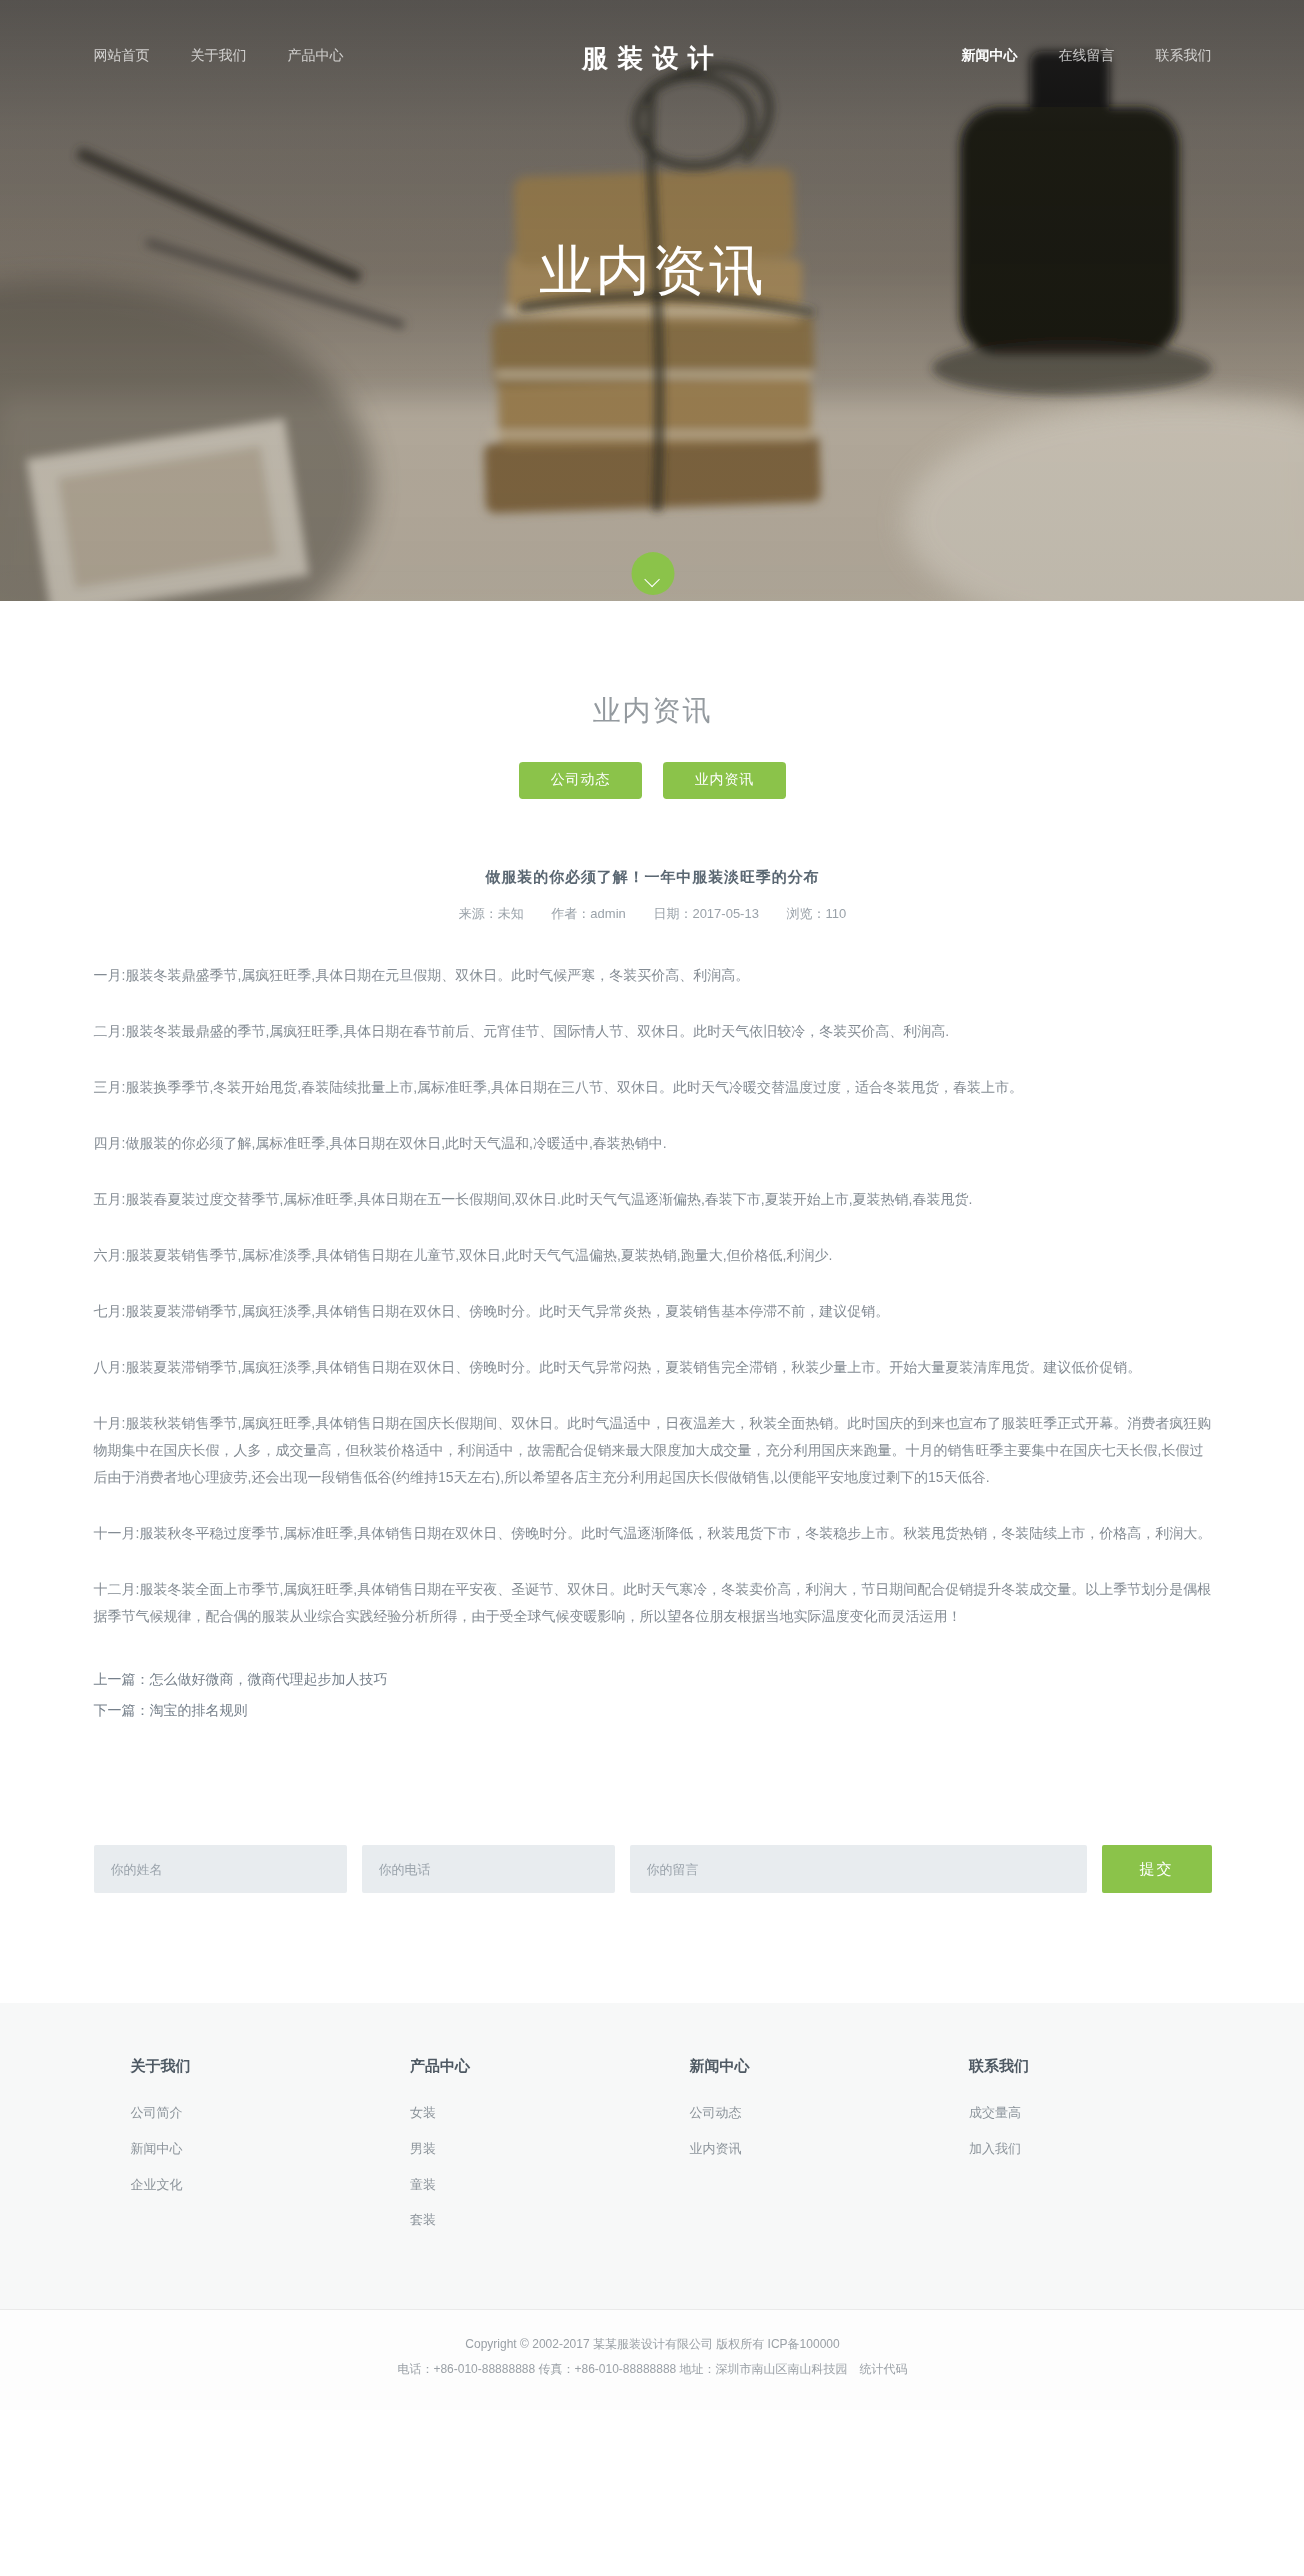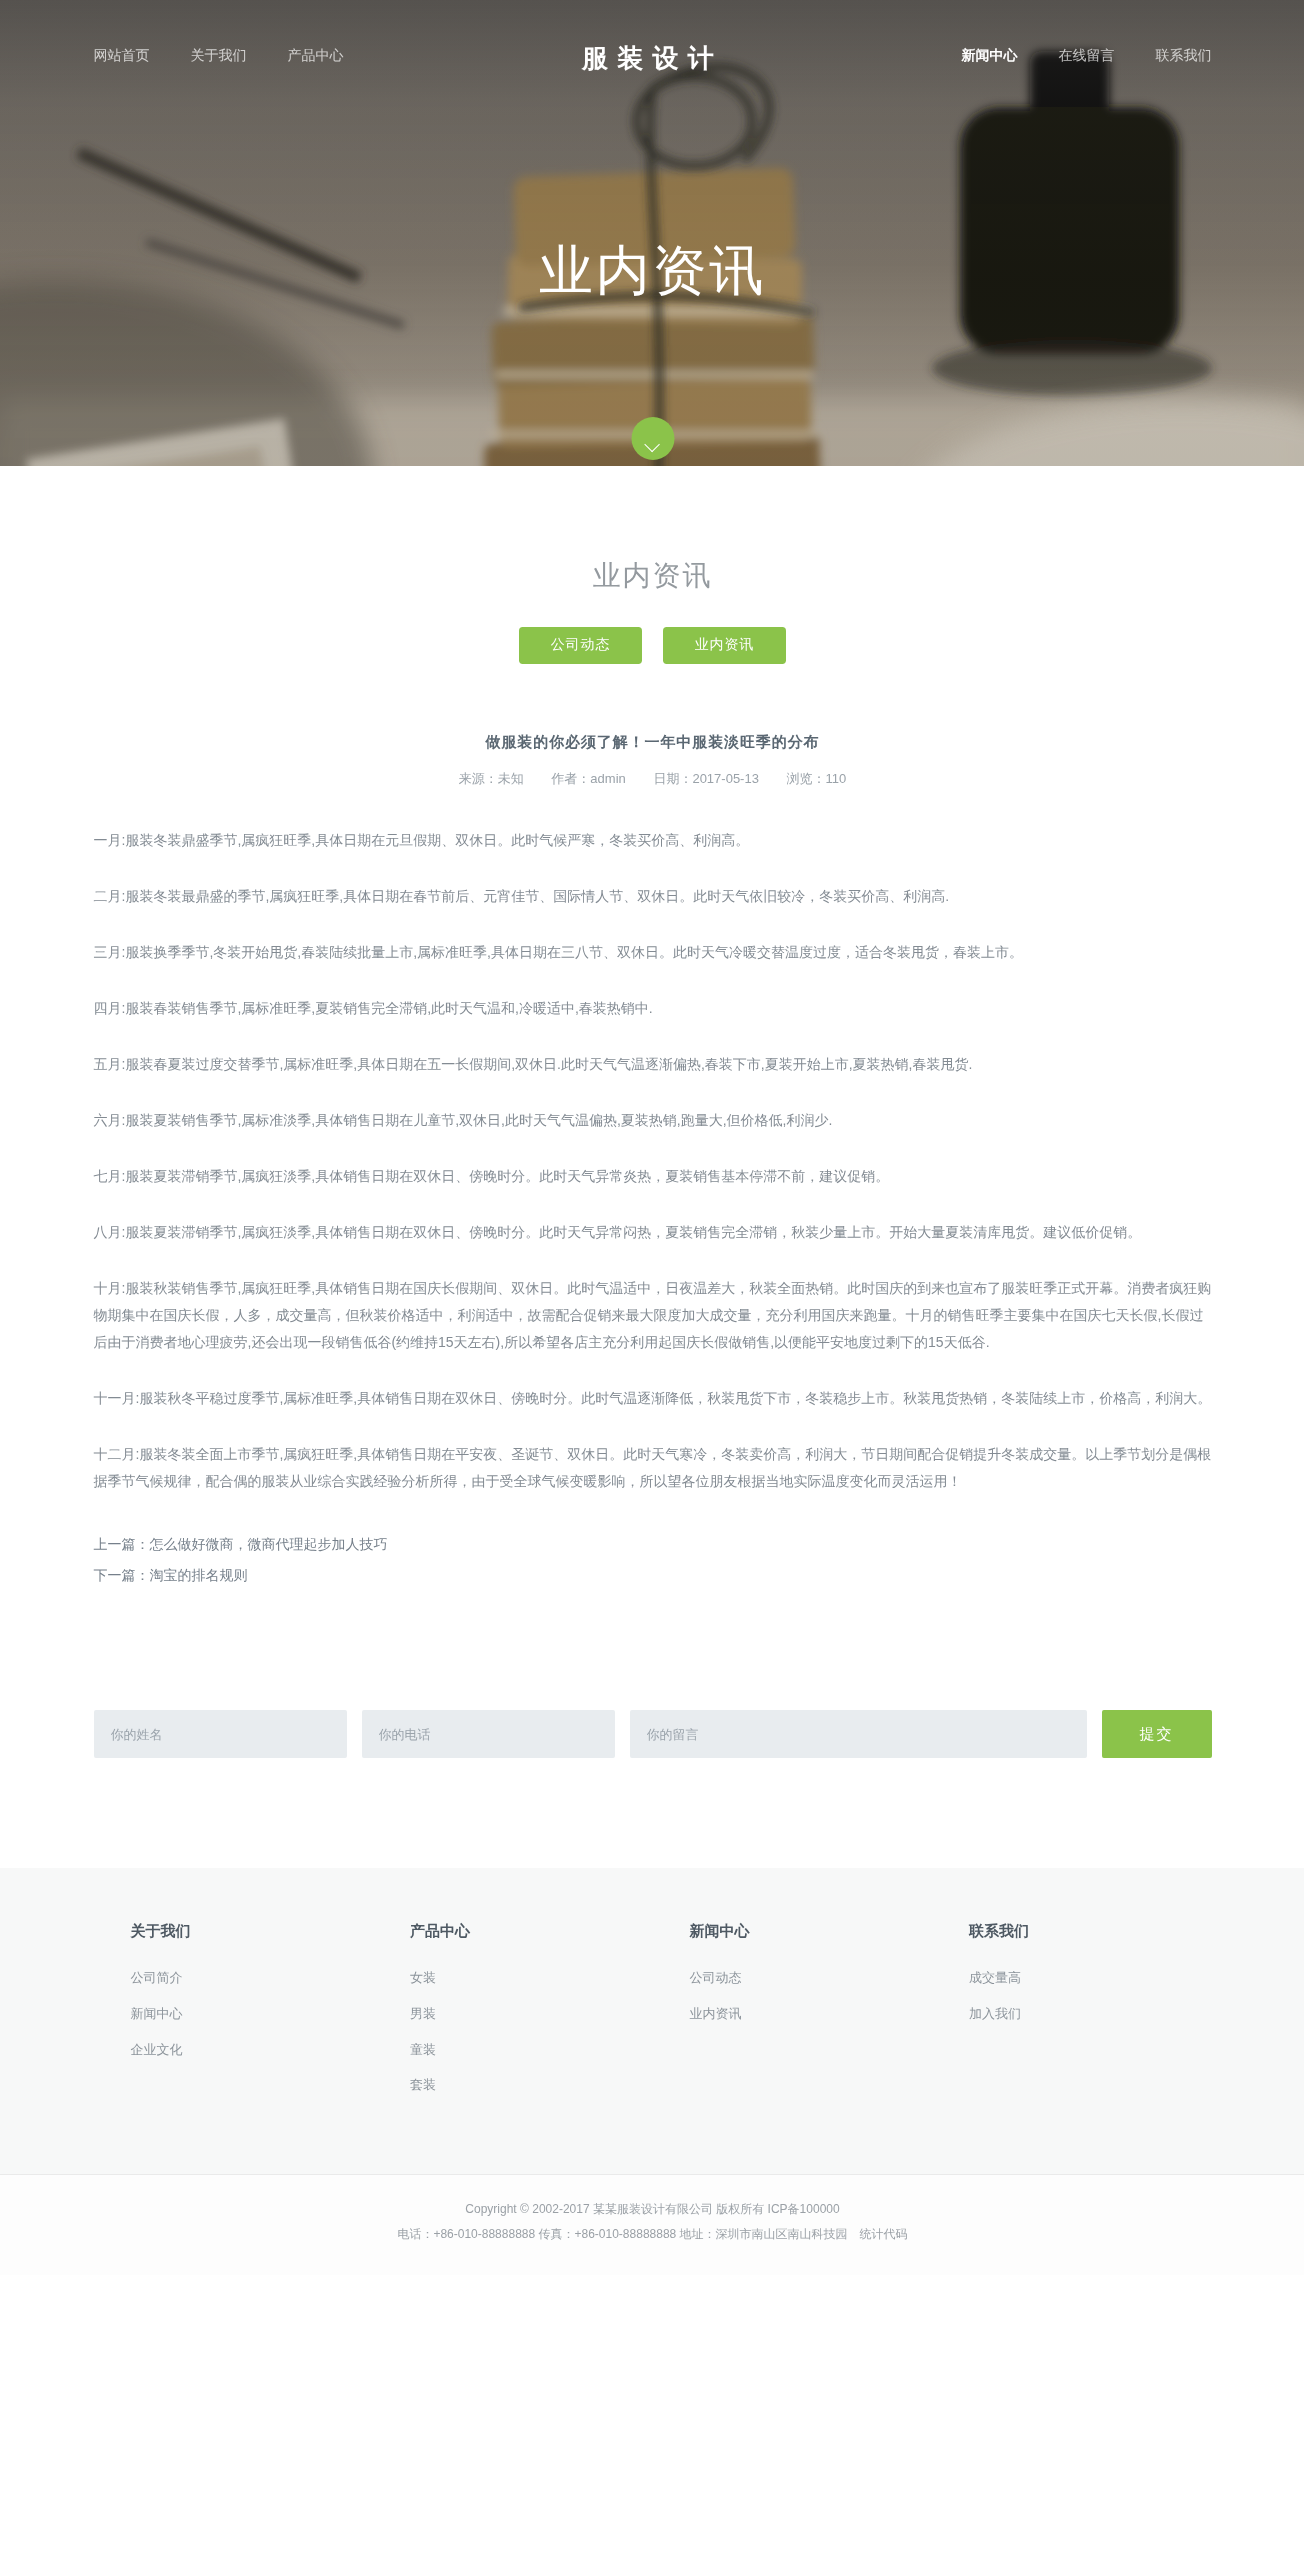--- a/index.html
+++ b/index.html
@@ -4,21 +4,21 @@
 <style>
   * { margin:0; padding:0; box-sizing:border-box; }
   body {
     width:1305px; margin:0 auto; background:#ffffff;
     font-family:"Liberation Sans","DejaVu Sans",sans-serif;
     color:#555;
   }
   .container { width:1118px; margin:0 auto; position:relative; }
 
   
-  .hero { position:relative; height:466px; overflow:hidden; background:#6f6a64; }
+  .hero { position:relative; height:601px; overflow:hidden; background:#6f6a64; }
   .hero svg { position:absolute; left:0; top:0; width:1305px; height:601px; display:block; }
   .hero-overlay { position:absolute; inset:0; background:linear-gradient(180deg, rgba(52,50,48,0.42) 0%, rgba(52,50,48,0.18) 22%, rgba(48,46,44,0.10) 60%, rgba(48,46,44,0.14) 100%); }
 
   .topnav { position:absolute; top:0; left:0; right:0; height:103px; z-index:5; }
   .topnav .container { height:103px; display:flex; align-items:center; }
   .nav-group { display:flex; gap:41px; align-items:center; }
   .nav-left { position:absolute; left:0; top:47px; }
   .nav-right { position:absolute; right:0; top:47px; }
   .nav-item { font-size:14px; color:rgba(255,255,255,0.72); cursor:pointer; text-decoration:none; white-space:nowrap; }
   .nav-item.active { color:#ffffff; font-weight:bold; }
@@ -169,21 +169,21 @@
       <span>来源：未知</span>
       <span>作者：admin</span>
       <span>日期：2017-05-13</span>
       <span>浏览：110</span>
     </div>
 
     <div class="article-body">
       <p>一月:服装冬装鼎盛季节,属疯狂旺季,具体日期在元旦假期、双休日。此时气候严寒，冬装买价高、利润高。</p>
       <p>二月:服装冬装最鼎盛的季节,属疯狂旺季,具体日期在春节前后、元宵佳节、国际情人节、双休日。此时天气依旧较冷，冬装买价高、利润高.</p>
       <p>三月:服装换季季节,冬装开始甩货,春装陆续批量上市,属标准旺季,具体日期在三八节、双休日。此时天气冷暖交替温度过度，适合冬装甩货，春装上市。</p>
-      <p>四月:服装春装销售季节,属标准旺季,夏装销售完全滞销,此时天气温和,冷暖适中,春装热销中.</p>
+      <p>四月:做服装的你必须了解,属标准旺季,具体日期在双休日,此时天气温和,冷暖适中,春装热销中.</p>
       <p>五月:服装春夏装过度交替季节,属标准旺季,具体日期在五一长假期间,双休日.此时天气气温逐渐偏热,春装下市,夏装开始上市,夏装热销,春装甩货.</p>
       <p>六月:服装夏装销售季节,属标准淡季,具体销售日期在儿童节,双休日,此时天气气温偏热,夏装热销,跑量大,但价格低,利润少.</p>
       <p>七月:服装夏装滞销季节,属疯狂淡季,具体销售日期在双休日、傍晚时分。此时天气异常炎热，夏装销售基本停滞不前，建议促销。</p>
       <p>八月:服装夏装滞销季节,属疯狂淡季,具体销售日期在双休日、傍晚时分。此时天气异常闷热，夏装销售完全滞销，秋装少量上市。开始大量夏装清库甩货。建议低价促销。</p>
       <p>十月:服装秋装销售季节,属疯狂旺季,具体销售日期在国庆长假期间、双休日。此时气温适中，日夜温差大，秋装全面热销。此时国庆的到来也宣布了服装旺季正式开幕。消费者疯狂购物期集中在国庆长假，人多，成交量高，但秋装价格适中，利润适中，故需配合促销来最大限度加大成交量，充分利用国庆来跑量。十月的销售旺季主要集中在国庆七天长假,长假过后由于消费者地心理疲劳,还会出现一段销售低谷(约维持15天左右),所以希望各店主充分利用起国庆长假做销售,以便能平安地度过剩下的15天低谷.</p>
       <p>十一月:服装秋冬平稳过度季节,属标准旺季,具体销售日期在双休日、傍晚时分。此时气温逐渐降低，秋装甩货下市，冬装稳步上市。秋装甩货热销，冬装陆续上市，价格高，利润大。</p>
       <p>十二月:服装冬装全面上市季节,属疯狂旺季,具体销售日期在平安夜、圣诞节、双休日。此时天气寒冷，冬装卖价高，利润大，节日期间配合促销提升冬装成交量。以上季节划分是偶根据季节气候规律，配合偶的服装从业综合实践经验分析所得，由于受全球气候变暖影响，所以望各位朋友根据当地实际温度变化而灵活运用！</p>
     </div>
 
     <div class="article-pager">

